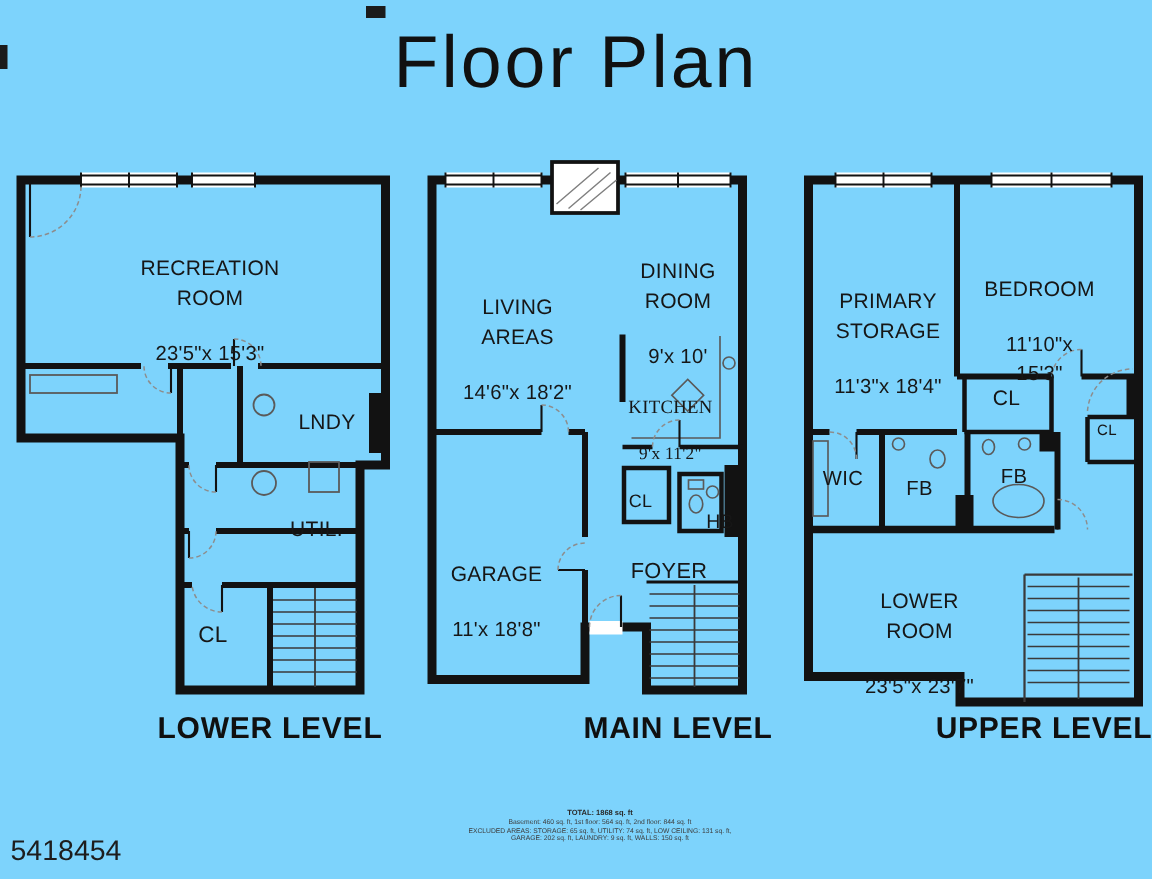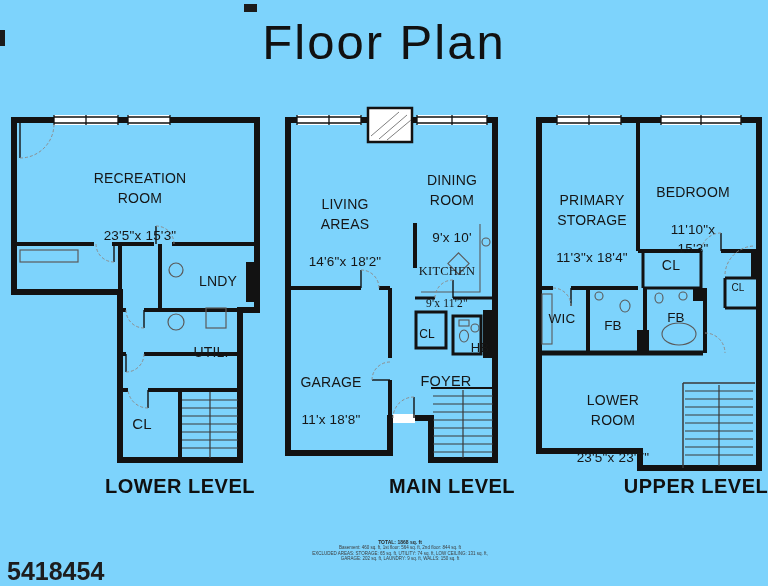--- a/index.html
+++ b/index.html
@@ -14,21 +14,21 @@
           white-space:pre-line;color:#161616;letter-spacing:0.2px;}
   .rname{font-size:14px;line-height:20px;}
   .rdims{font-size:13.5px;line-height:19px;}
   .sm{font-size:13px;line-height:15px;}
   .xs{font-size:10px;line-height:11px;}
   .level-label{position:absolute;transform:translateX(-50%);font-size:20px;
                font-weight:bold;letter-spacing:0.5px;color:#101010;white-space:nowrap;}
   .footer{position:absolute;left:30px;top:539px;width:740px;text-align:center;color:#3c3c3c;}
   .footer .f1{font-size:5px;font-weight:bold;color:#2a2a2a;line-height:6px;}
   .footer .f2{font-size:4.5px;line-height:5.5px;}
-  .watermark{position:absolute;left:7px;top:557px;font-size:25px;color:#1d1d1d;font-weight:bold;}
+  .watermark{position:absolute;left:7px;top:557px;font-size:19px;color:#1d1d1d;}
   .artifact{position:absolute;background:#1b1b1b;}
 </style>
 </head>
 <body>
 
 <div id="page">
 
   <div class="artifact" style="left:244px;top:4px;width:13px;height:8px;"></div>
   <div class="artifact" style="left:0;top:30px;width:5px;height:16px;"></div>
 

